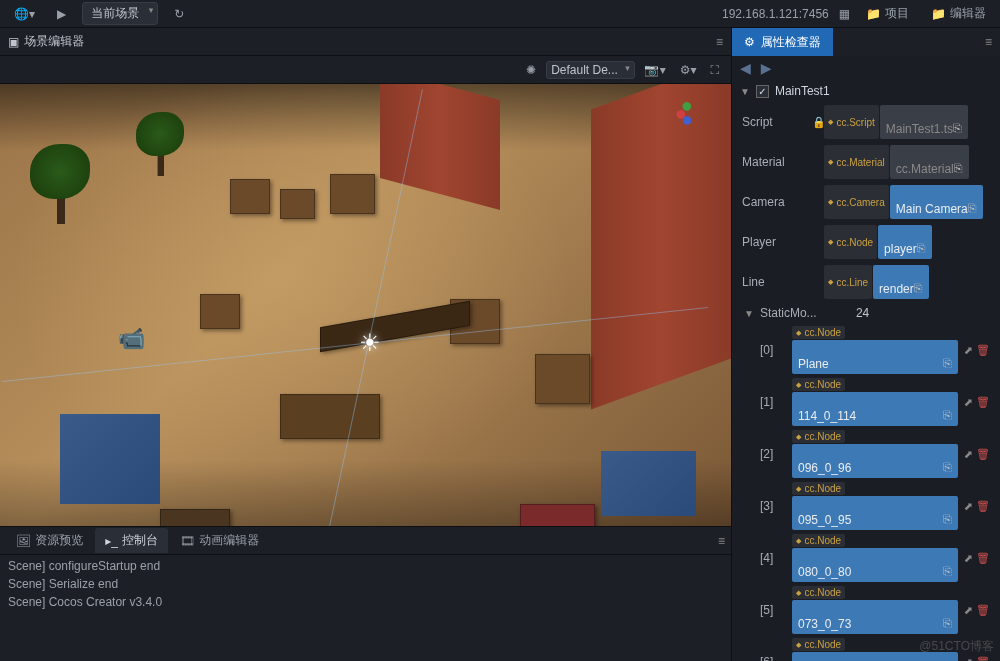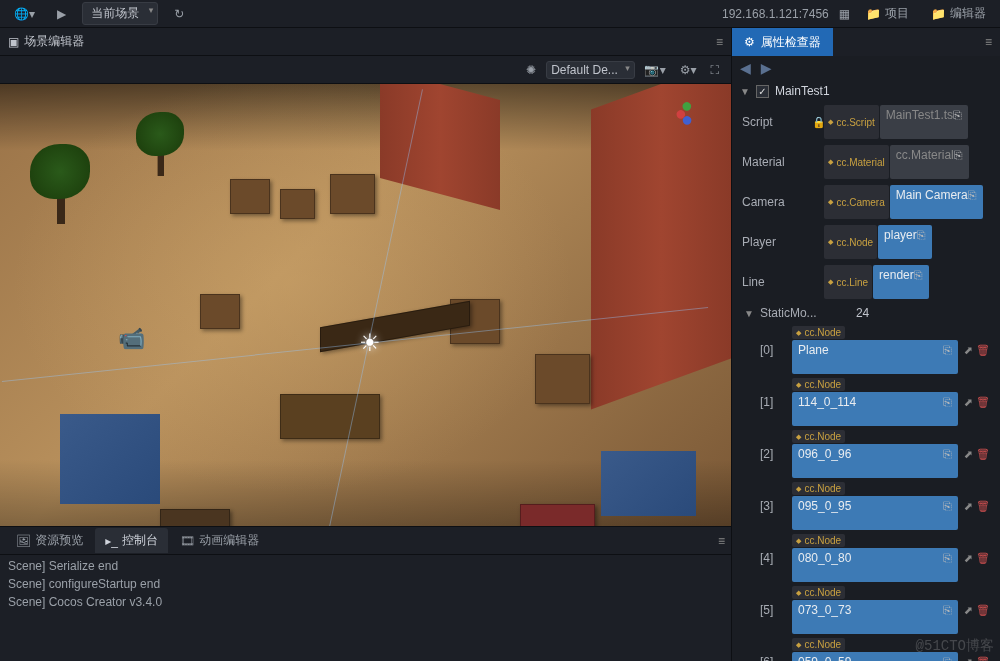--- a/index.html
+++ b/index.html
@@ -62,32 +62,32 @@
 .comp-header .chk { width: 13px; height: 13px; border: 1px solid #666; background:#2a2e36; display:inline-flex; align-items:center; justify-content:center; color:#ddd; font-size:10px; }
 .comp-header .caret { color:#888; font-size:10px; }
 .comp-header .name { color:#d0d4dc; }
 .insp-body { flex: 1; overflow-y: auto; background:#1a1d23; padding: 0 4px; }
 .prop-row { display: flex; align-items: center; padding: 3px 6px; min-height: 30px; }
 .prop-label { width: 70px; color: #a8acb4; font-size: 12px; flex-shrink: 0; }
 .prop-lock { color:#888; font-size:11px; width:12px; }
 .prop-field { flex: 1; display: flex; flex-direction: row; gap: 1px; }
 .type-tag { font-size: 10px; color: #c8a040; background: rgba(80,80,90,0.35); padding: 0px 4px; border-radius: 2px; width: fit-content; display:flex; align-items:center; gap:3px; line-height:1.3; }
 .type-tag::before { content:"◆"; font-size:7px; color:#c8a040; }
-.val-box { background: #3d7ab5; color: #e8ecf0; padding: 17px 6px; border-radius: 2px; font-size: 12px; display: flex; align-items: flex-end; height: 18px; }
+.val-box { background: #3d7ab5; color: #e8ecf0; padding: 17px 6px; border-radius: 2px; font-size: 12px; display: flex; align-items: flex-start; height: 18px; }
 .val-box.gray { background: #3a3e46; color: #888; }
 .val-box .page-icon { margin-left: auto; color: #bbb; font-size: 11px; }
 .array-header { display: flex; align-items: center; gap: 6px; padding: 4px 8px; }
 .array-header .caret { color:#888; font-size:10px; }
 .array-row { display: flex; align-items: center; gap: 6px; padding: 2px 6px 2px 24px; min-height: 34px; }
 .array-idx { width: 26px; color: #a8acb4; font-size: 12px; }
 .array-field { flex: 1; display:flex; flex-direction:column; gap:1px; }
 .array-actions { display:flex; gap:3px; }
 .array-actions .act { color:#888; font-size:11px; cursor:pointer; }
 .array-actions .del { color:#d05050; }
-.watermark { position:absolute; right:6px; bottom:6px; color:rgba(200,200,200,0.25); font-size:14px; pointer-events:none;font-family:Liberation Mono, monospace; }
+.watermark { position:absolute; right:6px; bottom:6px; color:rgba(200,200,200,0.25); font-size:12px; pointer-events:none; }
 
 ::-webkit-scrollbar { width: 8px; height: 8px; }
 ::-webkit-scrollbar-track { background: #1a1d23; }
 ::-webkit-scrollbar-thumb { background: #3a3e46; border-radius: 4px; }
 </style>
 </head>
 <body>
 
 <div class="app">
 
@@ -165,22 +165,22 @@
               <span>▸_</span>
               <span>控制台</span>
             </div>
           <div class="tab">
               <span>🎞</span>
               <span>动画编辑器</span>
             </div>
           <span class="menu-icon" style="margin-left:auto;color:#888;">≡</span>
         </div>
         <div class="console-log">
+          <div class="log-line">Scene] configureStartup end</div>
           <div class="log-line">Scene] Serialize end</div>
-          <div class="log-line">Scene] configureStartup end</div>
           <div class="log-line">Scene] Cocos Creator v3.4.0</div>
         </div>
       </div>
     </div>
 
     <div class="right-col">
       <div class="inspector-tab">
         <div class="tab-btn">
           <span>⚙</span>
           <span>属性检查器</span>

